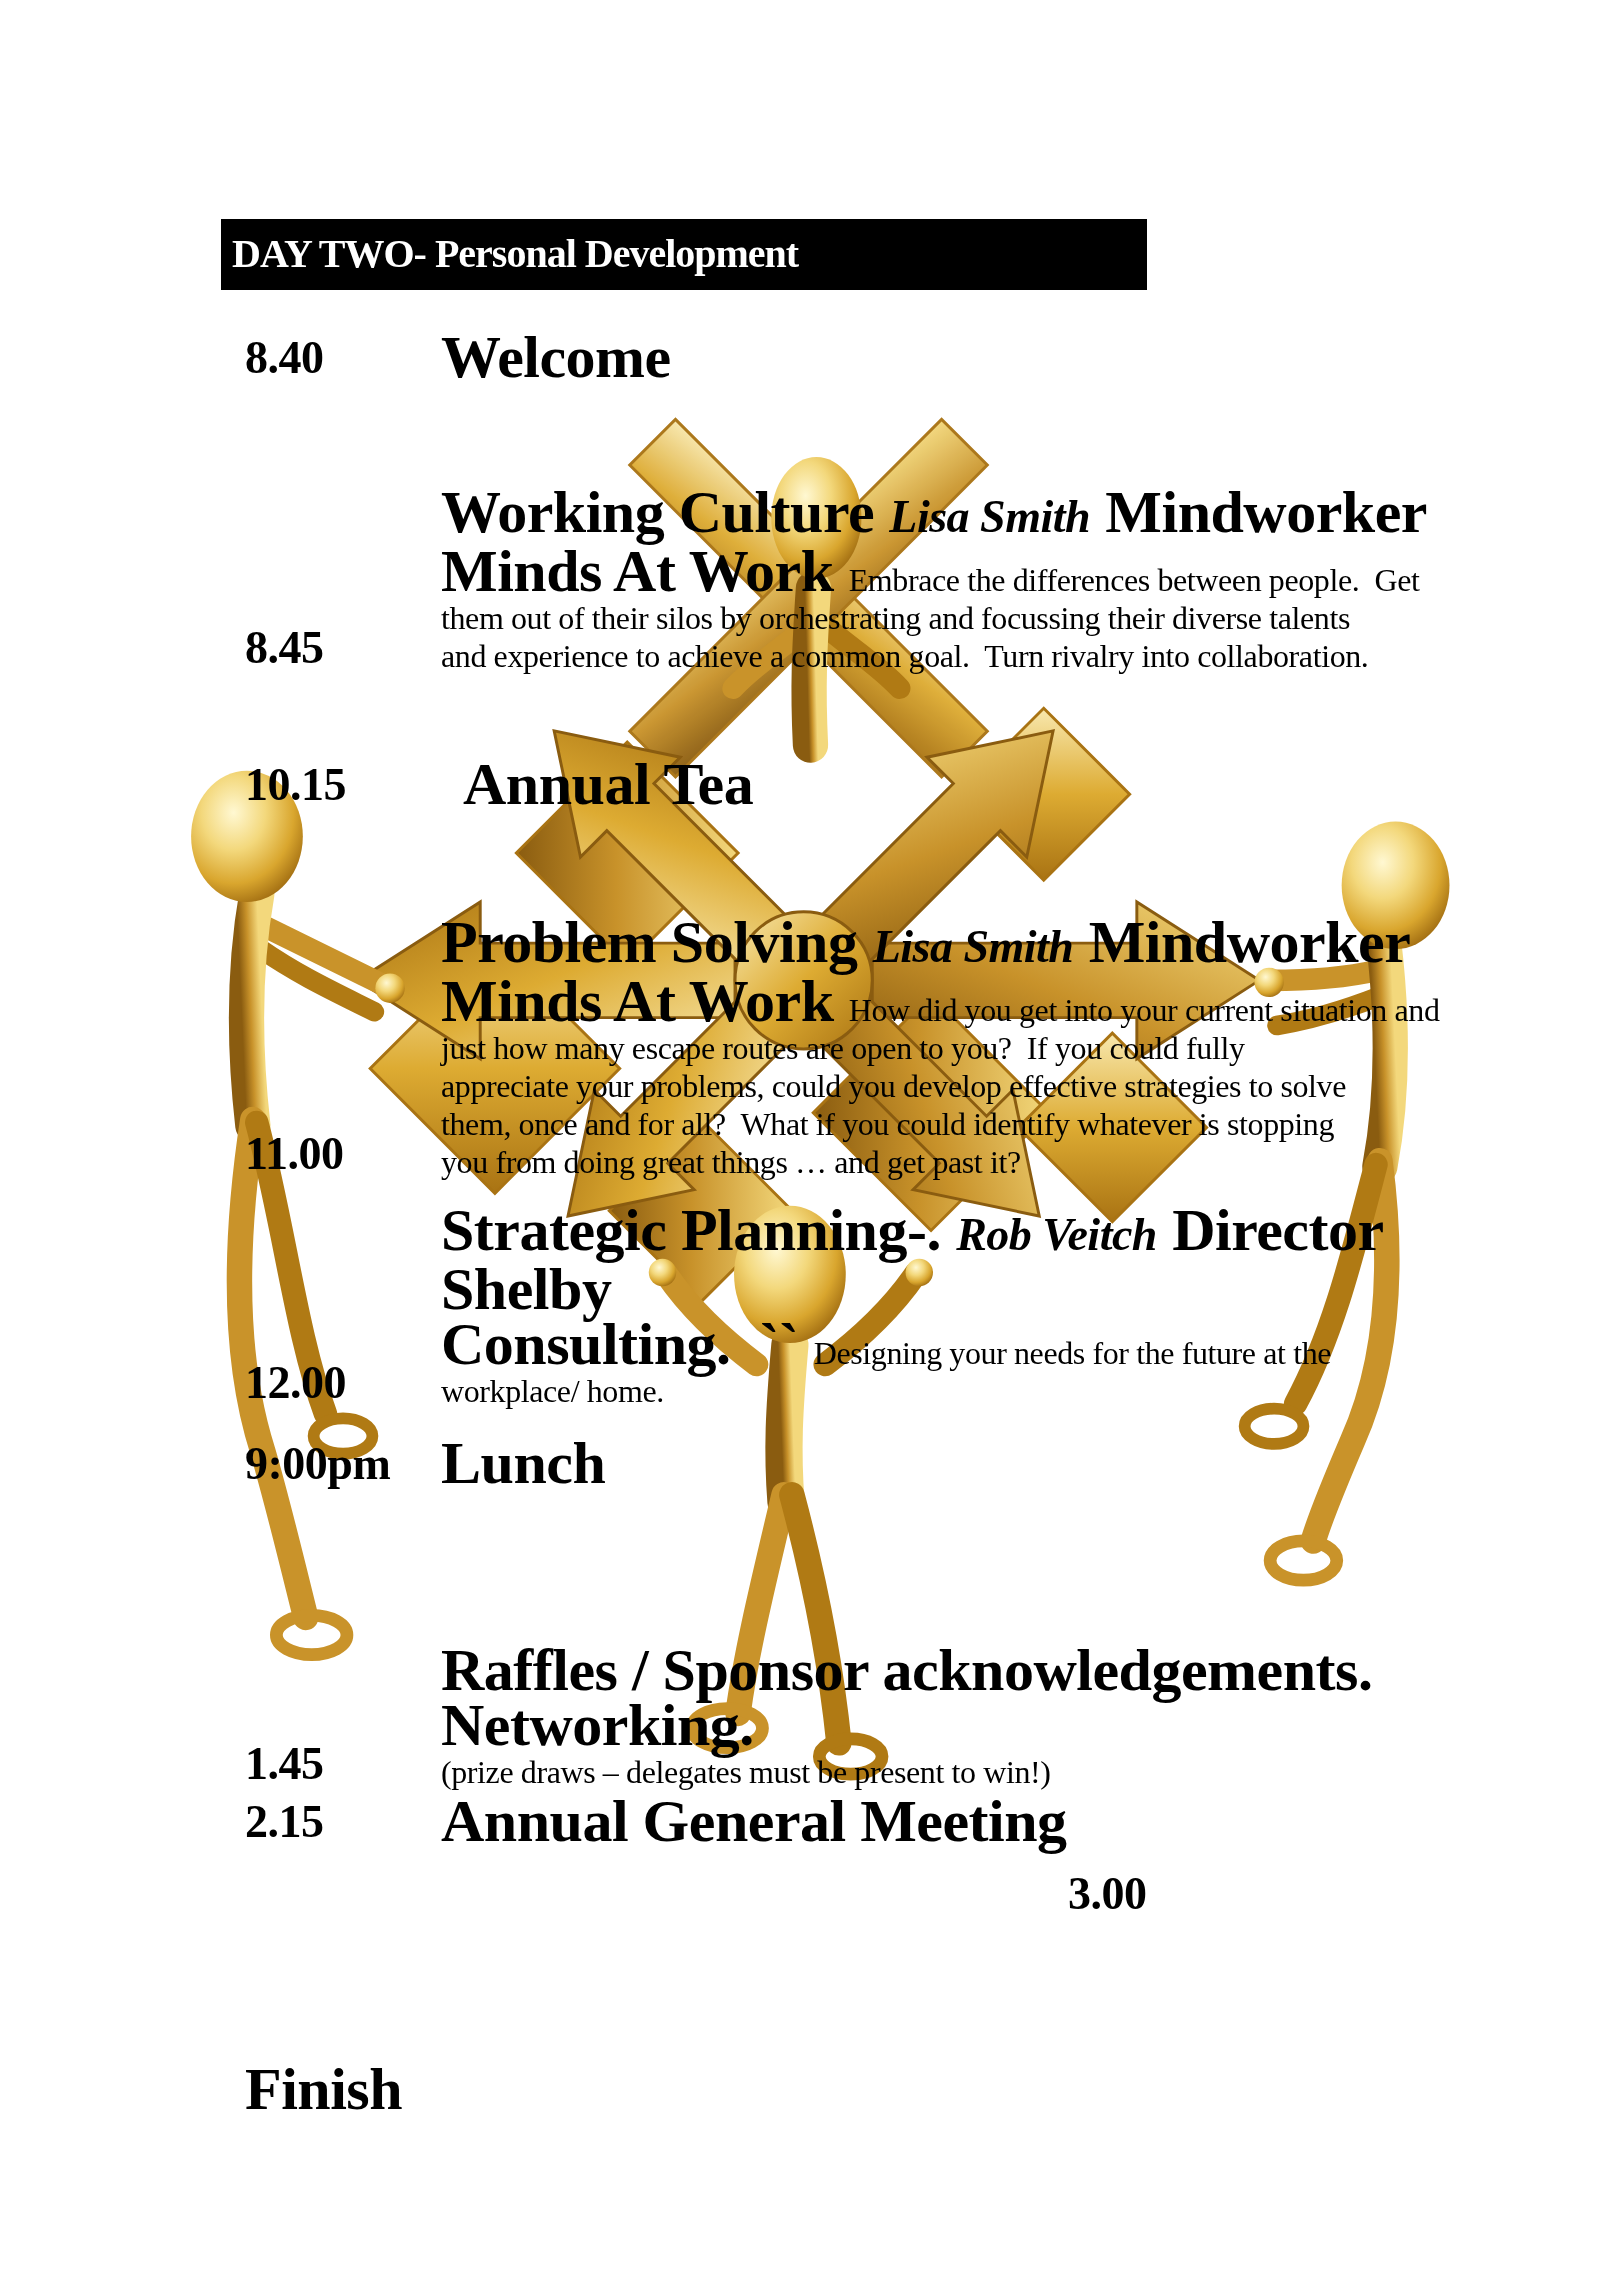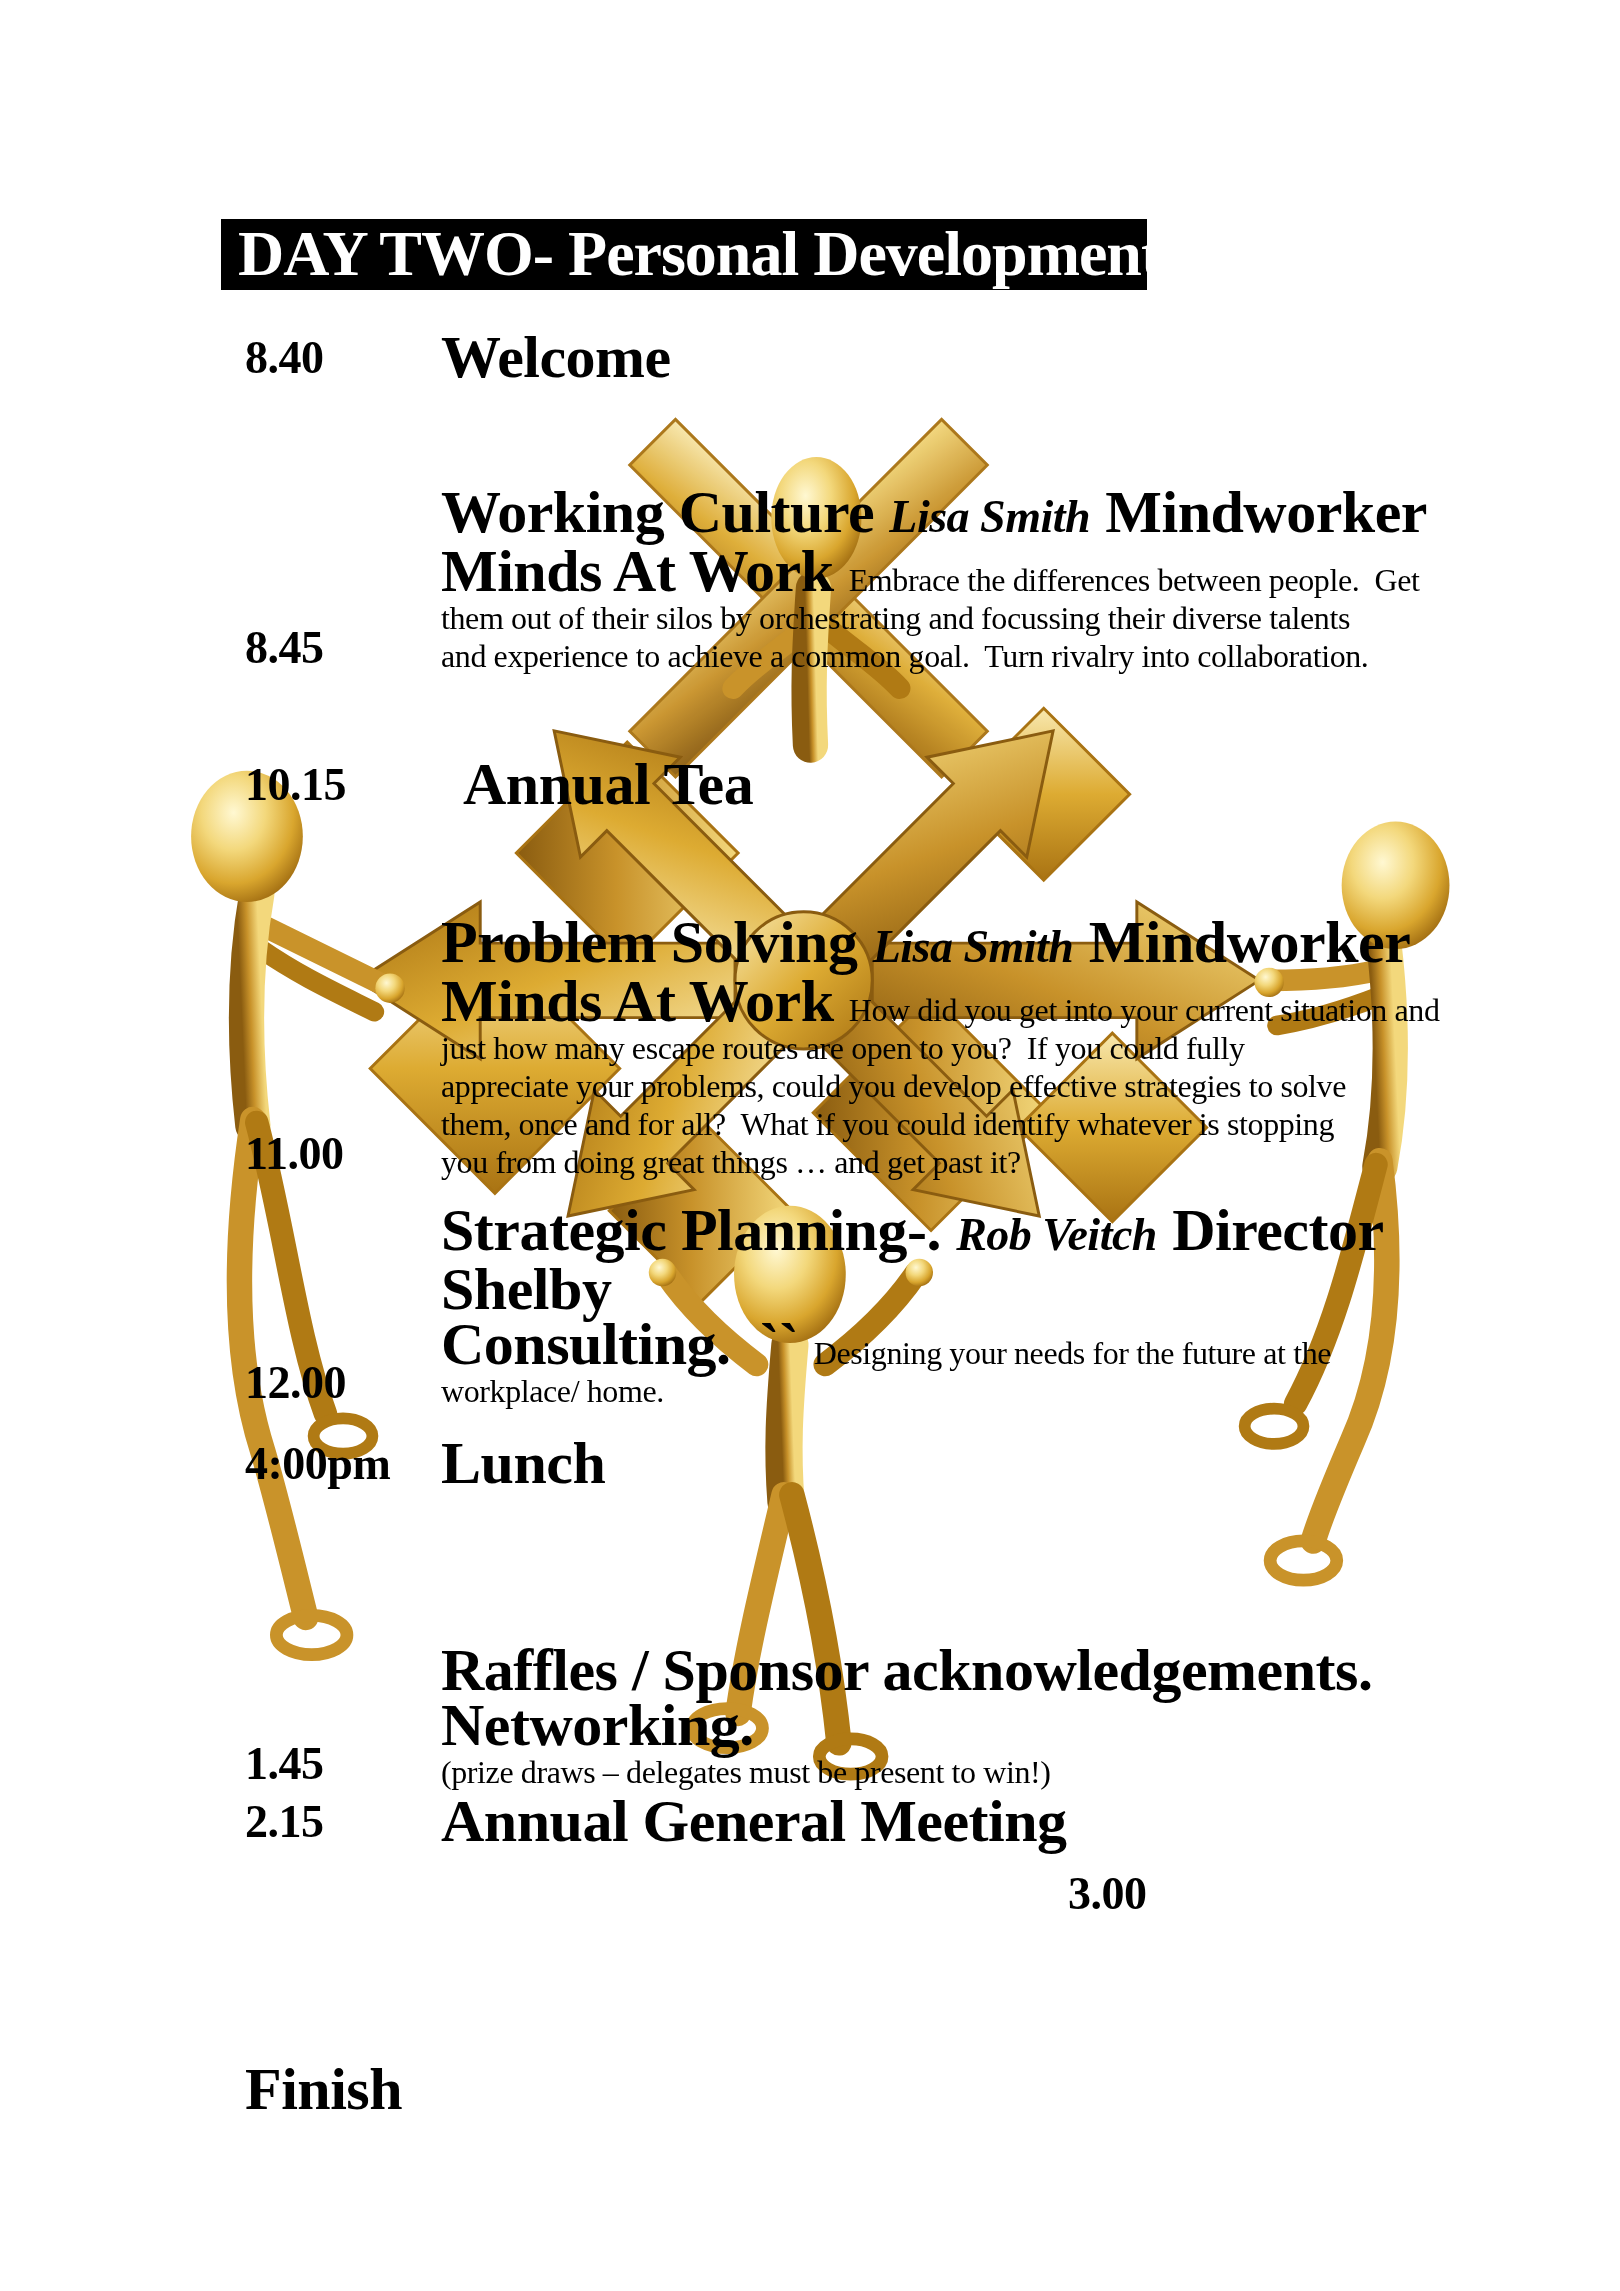--- a/index.html
+++ b/index.html
@@ -12,22 +12,22 @@
     font-family:"Liberation Serif", serif;
     color:#000;
   }
   .art{
     position:absolute;left:0;top:0;z-index:0;
   }
   .title-bar{
     position:absolute;left:221px;top:219px;
     width:926px;height:71px;
     box-sizing:border-box;
-    padding-left:17px;
-    font-size:64px;font-weight:bold;
+    padding-left:11px;
+    font-size:40px;font-weight:bold;
     line-height:69px;
     letter-spacing:-1px;
     white-space:nowrap;
     z-index:2;
   }
   .schedule{position:absolute;left:0;top:0;width:1620px;height:2292px;z-index:2;}
   .entry{
     position:absolute;left:245px;
     display:flex;align-items:flex-end;
   }
@@ -179,21 +179,21 @@
 them, once and for all?  What if you could identify whatever is stopping
 you from doing great things … and get past it?</span></div>
       </div>
       <div class="entry" style="top: 1203px;">
         <div class="time">12.00</div>
         <div class="desc"><span class="seg-h">Strategic Planning-.</span><span class="seg-b">  </span><span class="seg-sp">Rob Veitch</span><span class="seg-b">  </span><span class="seg-h">Director Shelby
 Consulting.  ``</span><span class="seg-b">  Designing your needs for the future at the
 workplace/ home.</span></div>
       </div>
       <div class="entry" style="top: 1436px;">
-        <div class="time">4:00pm</div>
+        <div class="time">9:00pm</div>
         <div class="desc"><span class="seg-h">Lunch</span></div>
       </div>
       <div class="entry" style="top: 1643px;">
         <div class="time">1.45</div>
         <div class="desc"><span class="seg-h">Raffles / Sponsor acknowledgements.  Networking.</span><span class="seg-b">
 (prize draws – delegates must be present to win!)</span></div>
       </div>
       <div class="entry" style="top: 1794px;">
         <div class="time">2.15</div>
         <div class="desc"><span class="seg-h">Annual General Meeting</span></div>

